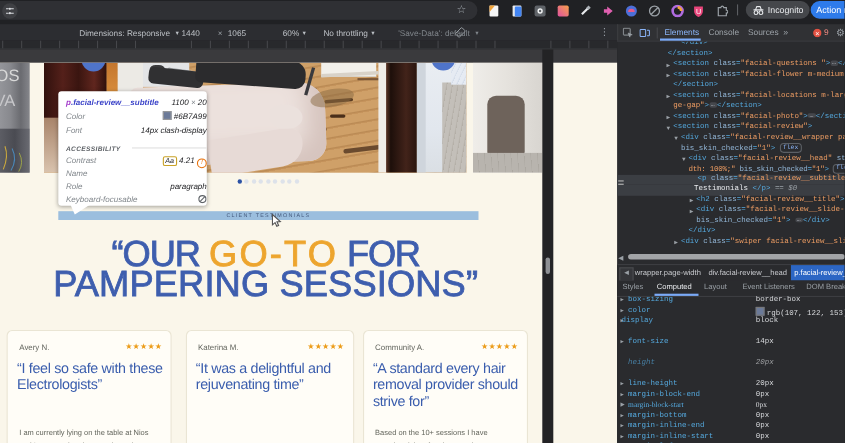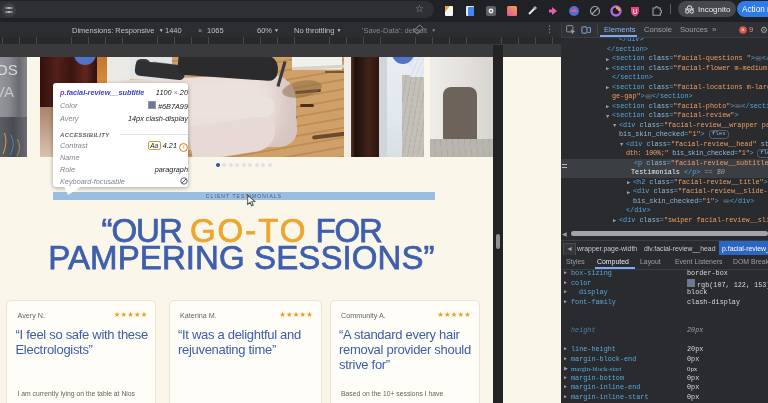--- a/index.html
+++ b/index.html
@@ -257,21 +257,21 @@
       <path d="M2 1 L2 12 L4.8 9.6 L6.6 13.6 L8.6 12.7 L6.8 8.8 L10.4 8.5 Z" fill="#fff" stroke="#555" stroke-width="1.2"></path>
     </svg>
   </div>
 
   <div class="abs" id="pgsb"></div>
   <div class="abs" id="pgthumb"></div>
 
   <div class="abs" id="tip">
     <div class="tiprow" style="top:5px;"><b><span style="color:#a136c9;">p</span><span style="color:#3b43c8;">.facial-review__subtitle</span></b><span class="tipval">1100 <span style="color:#80868b;">×</span> 20</span></div>
     <div class="tiprow" style="top:18px;"><span class="tiplab">Color</span><span class="tipval"><span style="display:inline-block;width:6px;height:6px;background:#6b7a99;border:0.5px solid #999;vertical-align:-0.5px;"></span> #6B7A99</span></div>
-    <div class="tiprow" style="top:31px;"><span class="tiplab">Avery</span><span class="tipval">14px clash-display</span></div>
+    <div class="tiprow" style="top:31px;"><span class="tiplab">Font</span><span class="tipval">14px clash-display</span></div>
     <div class="tiprow" style="top:47px;"><span style="font-size:6px;font-weight:bold;color:#5f6368;letter-spacing:0.3px;">ACCESSIBILITY</span><span style="position:absolute;right:0;top:4px;width:68px;height:1px;background:#e0e0e0;"></span></div>
     <div class="tiprow" style="top:57.5px;"><span class="tiplab">Contrast</span><span class="tipval"><span style="display:inline-block;border:1px solid #c9a227;border-radius:2px;font-size:6.5px;padding:0 1.5px;color:#202124;">Aa</span> 4.21 <span style="display:inline-block;width:7px;height:7px;border:1px solid #e8710a;border-radius:50%;color:#e8710a;font-size:6px;text-align:center;line-height:7px;vertical-align:-1px;">!</span></span></div>
     <div class="tiprow" style="top:70px;"><span class="tiplab">Name</span></div>
     <div class="tiprow" style="top:81.5px;"><span class="tiplab">Role</span><span class="tipval">paragraph</span></div>
     <div class="tiprow" style="top:93.5px;"><span class="tiplab">Keyboard-focusable</span><span class="tipval"><svg width="8" height="8" viewBox="0 0 8 8">
             <circle cx="4" cy="4" r="3.2" fill="none" stroke="#5f6368" stroke-width="1"></circle>
             <line x1="1.8" y1="6.2" x2="6.2" y2="1.8" stroke="#5f6368" stroke-width="1"></line>
           </svg></span></div>
   </div>
   <svg class="abs" style="left:64px;top:186px;" width="18" height="10">
@@ -401,27 +401,27 @@
           <span class="cpn" style="position:absolute;left:10px;top:0;">box-sizing</span>
           <span class="cpv" style="">border-box</span>
         </div>
         <div class="comprow" style="top:9.5px;">
           <span style="position:absolute;left:3px;top:0;color:#9aa0a6;font-size:5px;">▶</span>
           <span class="cpn" style="position:absolute;left:10px;top:0;">color</span>
           <span class="cpv" style=""><span style="display:inline-block;width:6px;height:6px;background:#6b7a99;border:0.5px solid #777;vertical-align:-0.5px;margin-right:2px;"></span>rgb(107, 122, 153)</span>
         </div>
         <div class="comprow" style="top:19.0px;">
           <span style="position:absolute;left:3px;top:0;color:#9aa0a6;font-size:5px;">▶</span>
-          <span class="cpn" style="position:absolute;left:18px;top:0;">display</span>
+          <span class="cpn" style="position:absolute;left:4px;top:0;">display</span>
           <span class="cpv" style="">block</span>
         </div>
-        <div class="comprow" style="top:28.5px;">
-          <span style="position:absolute;left:3px;top:0;color:#9aa0a6;font-size:5px;">▶</span>
-          <span class="cpn" style="position:absolute;left:10px;top:0;">font-family</span>
-          <span class="cpv" style="">clash-display</span>
+        <div class="comprow" style="top:38.0px;">
+          <span style="position:absolute;left:3px;top:0;color:#9aa0a6;font-size:5px;">▶</span>
+          <span class="cpn" style="position:absolute;left:10px;top:0;">font-size</span>
+          <span class="cpv" style="">14px</span>
         </div>
         <div class="comprow" style="top:57.0px;">
           <span class="cpn" style="position:absolute;left:10px;top:0;font-style:italic;opacity:0.65;">height</span>
           <span class="cpv" style="font-style:italic;opacity:0.65;">20px</span>
         </div>
         <div class="comprow" style="top:76.0px;">
           <span style="position:absolute;left:3px;top:0;color:#9aa0a6;font-size:5px;">▶</span>
           <span class="cpn" style="position:absolute;left:10px;top:0;">line-height</span>
           <span class="cpv" style="">20px</span>
         </div>

